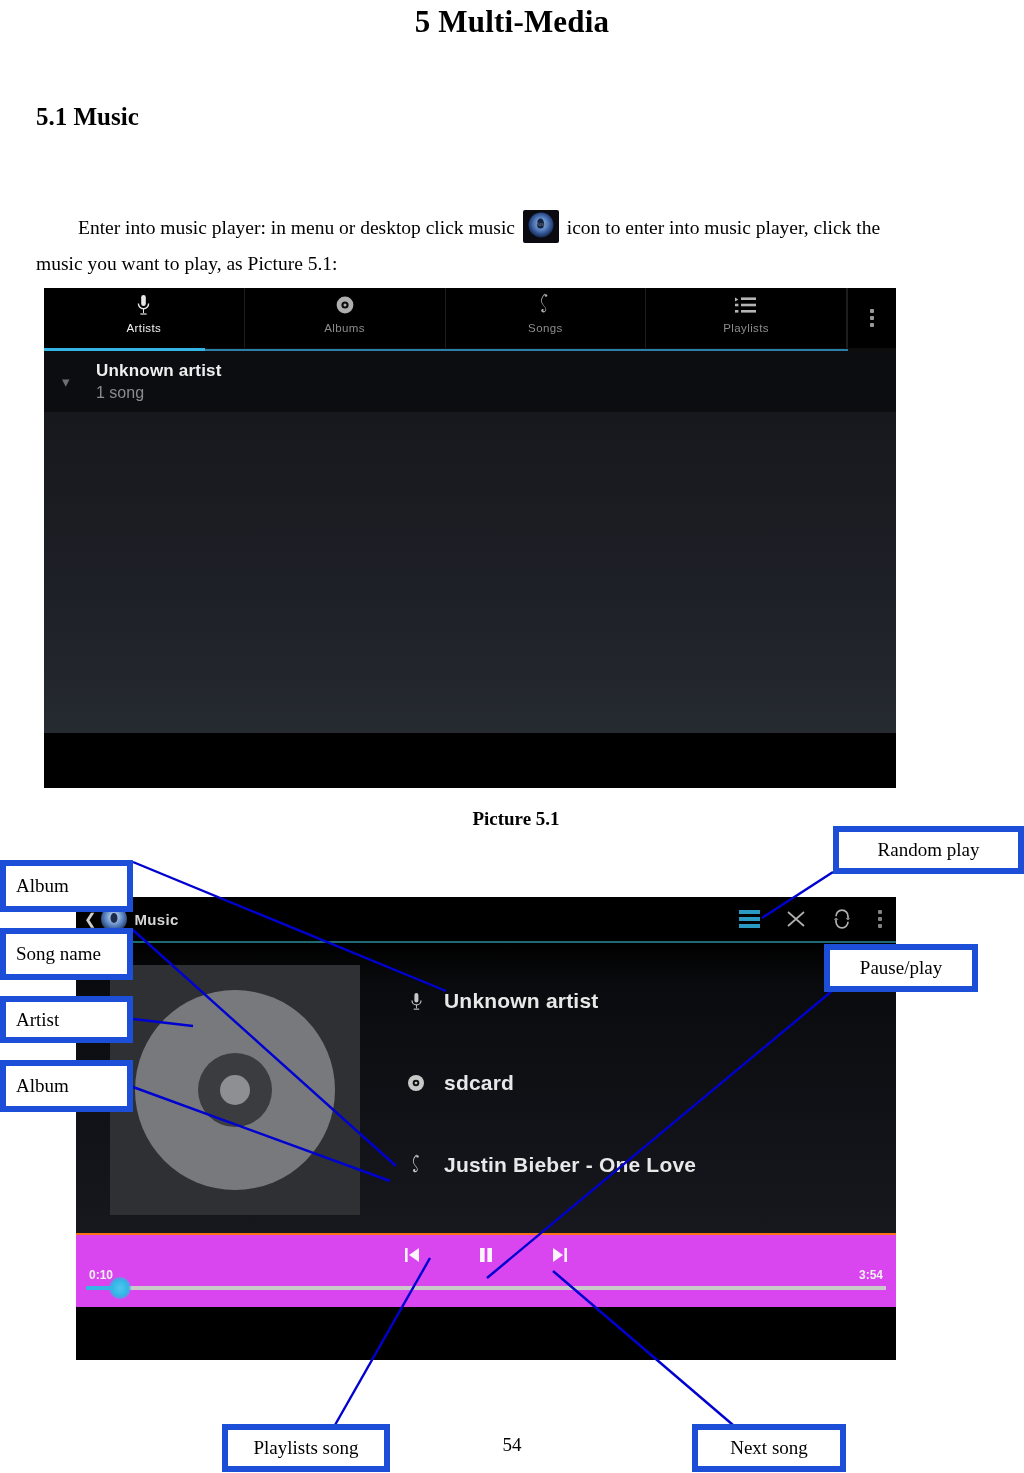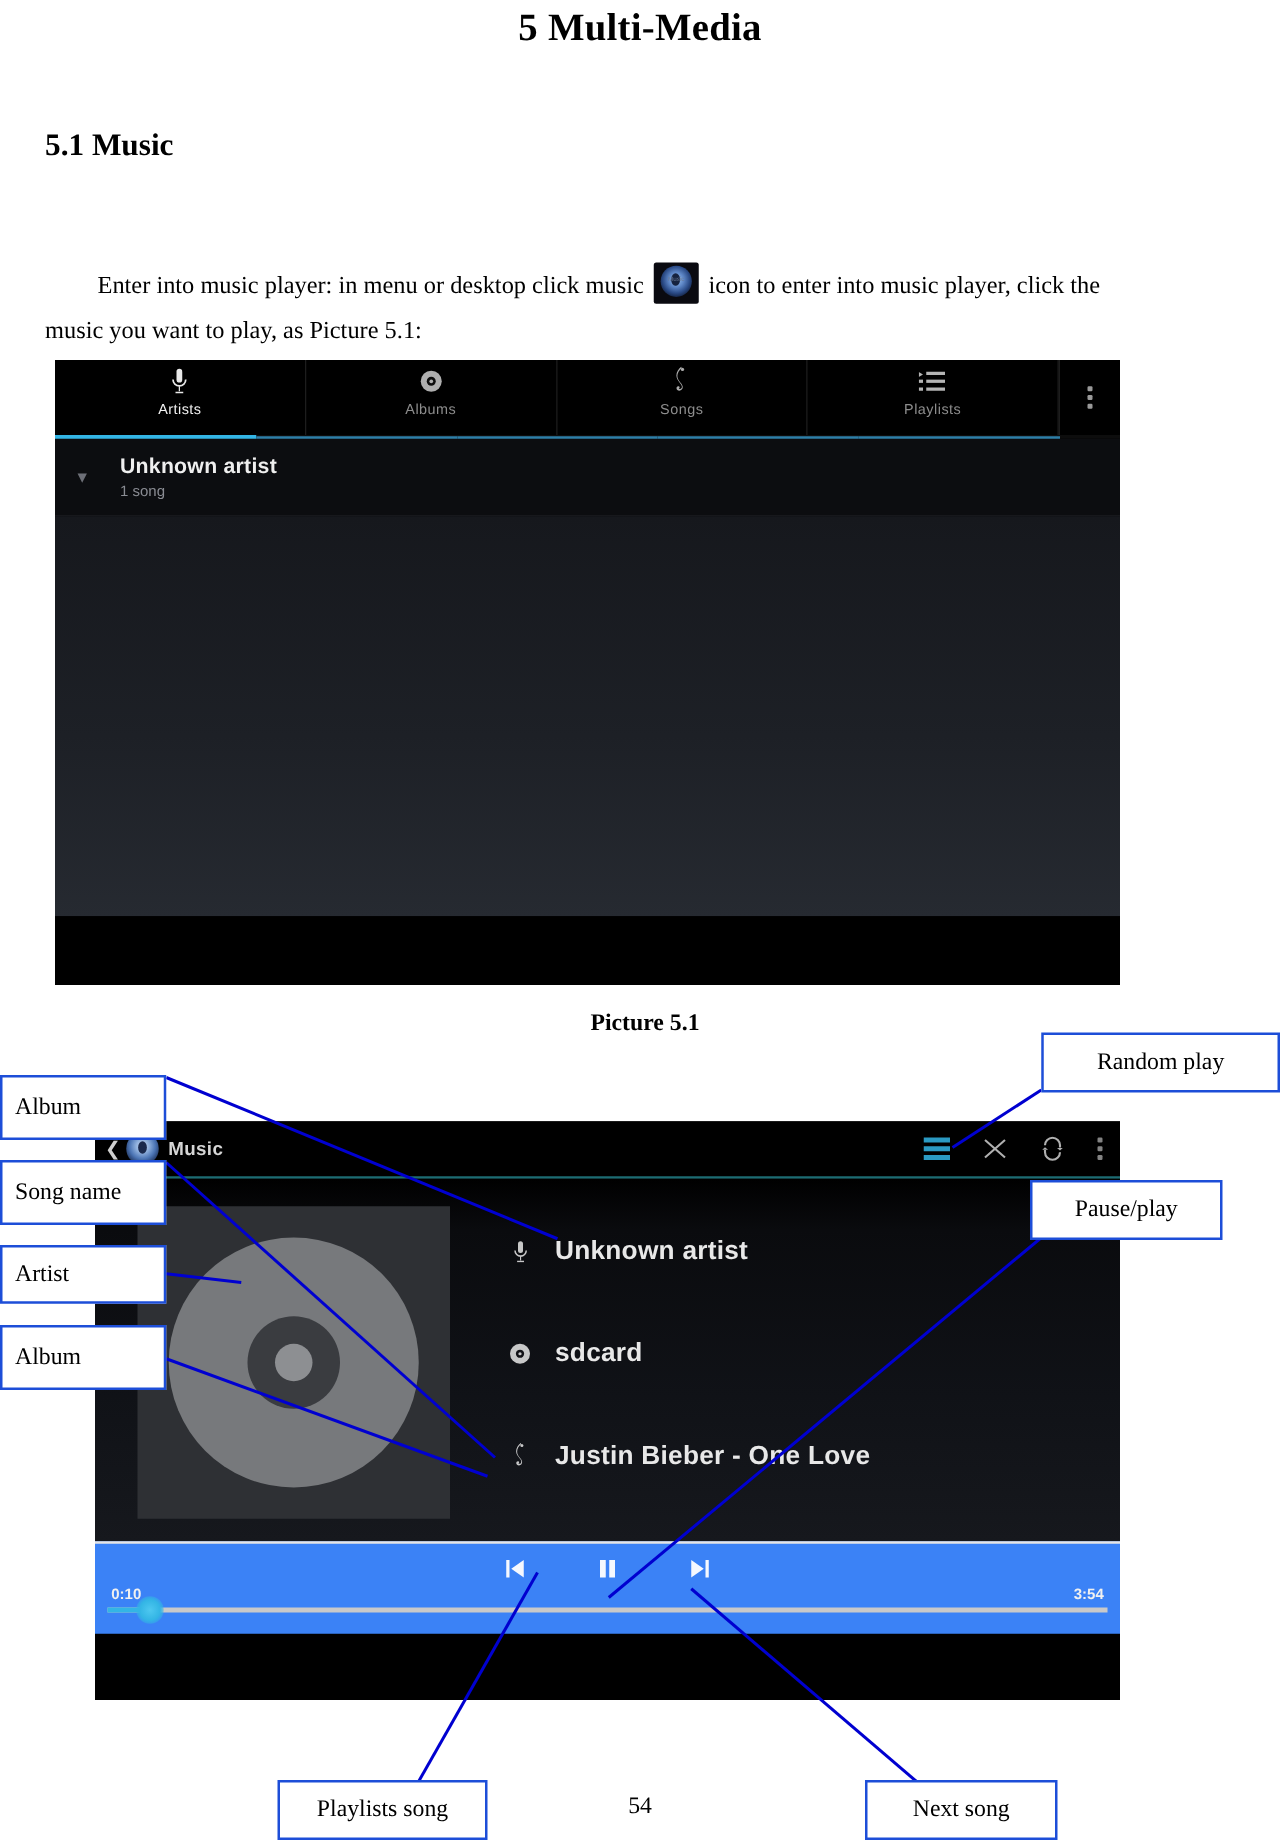--- a/index.html
+++ b/index.html
@@ -177,21 +177,21 @@
     border-bottom: 1px solid #17181c;
   }
   .chev {
     width: 22px;
     color: #6d6f77;
     font-size: 15px;
     line-height: 1;
     margin-right: 12px;
   }
   .artist-name { color: #efefef; font-size: 17px; font-weight: bold; letter-spacing: .2px; }
-  .artist-sub { color: #8a8c93; font-size: 12px; margin-top: 3px; }
+  .artist-sub { color: #8a8c93; font-size: 16px; margin-top: 3px; }
 
   .empty-body {
     height: 320px;
     background: linear-gradient(180deg,#16181d 0%, #1d2026 55%, #262a31 100%);
   }
   .navbar-black { height: 56px; background: #000; }
 
   
   .np-header {
     height: 44px;
@@ -264,23 +264,23 @@
     display: flex;
     flex-direction: column;
     gap: 58px;
   }
   .meta-row { display: flex; align-items: center; gap: 18px; }
   .meta-ico { width: 20px; display:flex; align-items:center; justify-content:center; opacity:.9; }
   .meta-text { color: #e8e8e8; font-size: 21px; font-weight: bold; letter-spacing: .2px; }
 
   .np-controls {
     height: 72px;
-    background: #3b82f6;
-    position: relative;
-    border-top: 2px solid #e5e5e5;
+    background: #d946ef;
+    position: relative;
+    border-top: 2px solid #f97316;
   }
   .transport {
     position: absolute;
     left: 0; right: 0; top: 10px;
     display: flex;
     justify-content: center;
     gap: 54px;
   }
   .tbtn { opacity: .95; }
   .time-left {
@@ -302,21 +302,21 @@
     position: absolute; top: 50%;
     transform: translate(-50%,-50%);
     width: 22px; height: 22px;
     border-radius: 50%;
     background: radial-gradient(circle,#4ec8f0 0%, #33b5e5 52%, rgba(51,181,229,.45) 72%, rgba(51,181,229,0) 100%);
   }
 
   
   .anno {
     position: absolute;
-    border: 2px solid #1d4ed8;
+    border: 6px solid #1d4ed8;
     background: #fff;
     color: #000;
     font-family: "Liberation Serif", "DejaVu Serif", serif;
     font-size: 19px;
     display: flex;
     align-items: center;
     padding-left: 10px;
     box-sizing: border-box;
     z-index: 30;
   }

